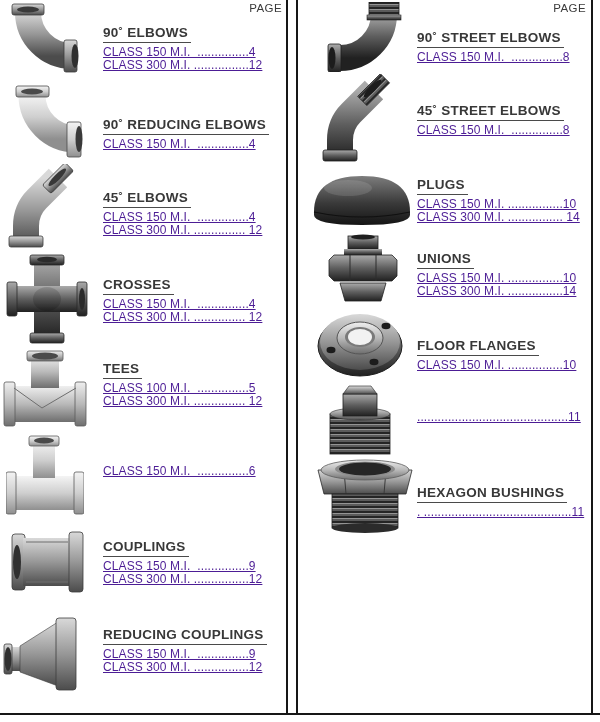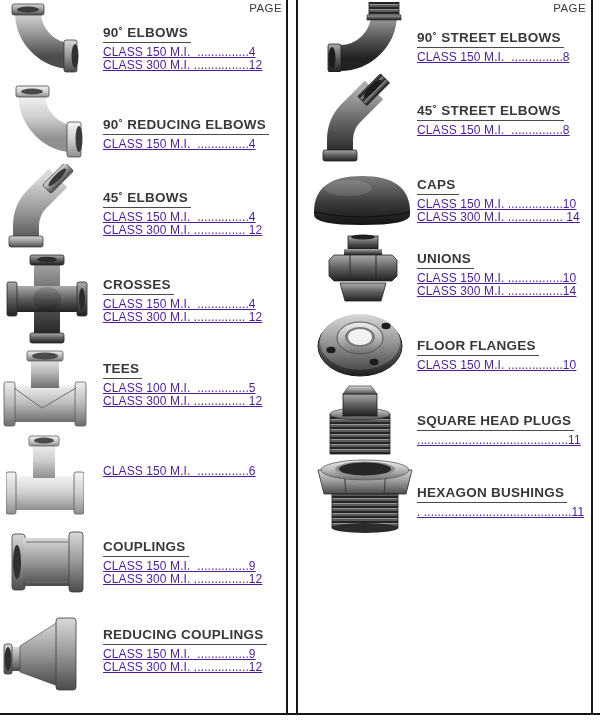--- a/index.html
+++ b/index.html
@@ -251,38 +251,37 @@
     <div class="title">90˚ STREET ELBOWS</div>
     <div class="line">CLASS 150 M.I.  ...............8</div>
   </div>
 
   <div class="entry" style="left:417px;top:101px">
     <div class="title">45˚ STREET ELBOWS</div>
     <div class="line">CLASS 150 M.I.  ...............8</div>
   </div>
 
   <div class="entry" style="left:417px;top:175px">
-    <div class="title">CAPS</div>
+    <div class="title">PLUGS</div>
     <div class="line">CLASS 150 M.I. ................10</div>
     <div class="line">CLASS 300 M.I. ................ 14</div>
   </div>
 
   <div class="entry" style="left:417px;top:249px">
     <div class="title">UNIONS</div>
     <div class="line">CLASS 150 M.I. ................10</div>
     <div class="line">CLASS 300 M.I. ................14</div>
   </div>
 
   <div class="entry" style="left:417px;top:336px">
     <div class="title">FLOOR FLANGES</div>
     <div class="line">CLASS 150 M.I. ................10</div>
   </div>
 
   <div class="entry" style="left:417px;top:411px">
-    <div class="title">SQUARE HEAD PLUGS</div>
     <div class="line">............................................11</div>
   </div>
 
   <div class="entry" style="left:417px;top:483px">
     <div class="title">HEXAGON BUSHINGS</div>
     <div class="line">. ...........................................11</div>
   </div>
 
 </div>
 

